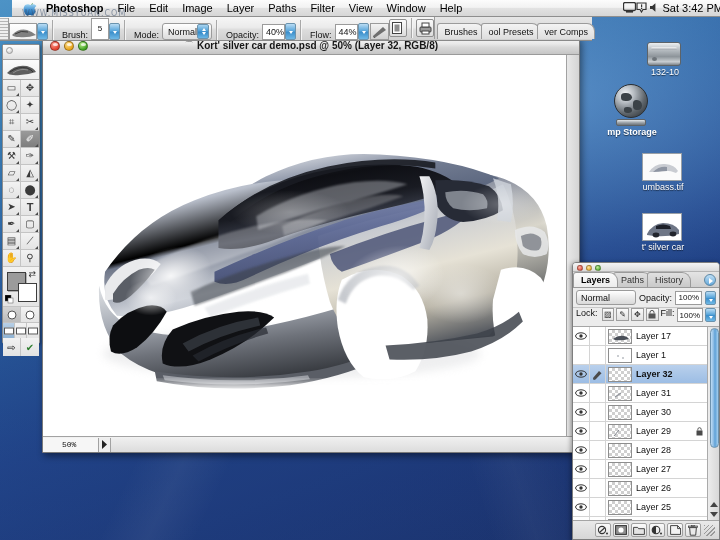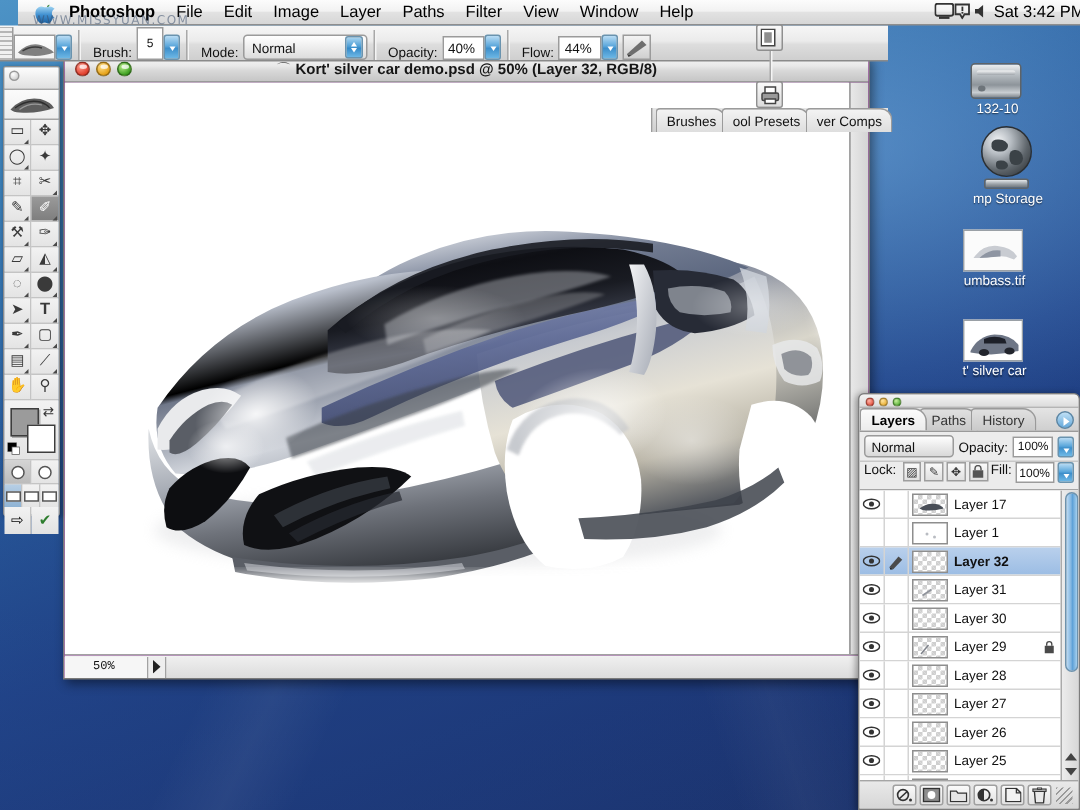--- a/index.html
+++ b/index.html
@@ -101,21 +101,21 @@
   .popup .arrows::before{content:"";position:absolute;left:3.5px;top:3px;
      border-left:2.5px solid transparent;border-right:2.5px solid transparent;border-bottom:3px solid #fff;}
   .popup .arrows::after{content:"";position:absolute;left:3.5px;bottom:3px;
      border-left:2.5px solid transparent;border-right:2.5px solid transparent;border-top:3px solid #fff;}
   .numfield{ height:16px; width:30px; border:1px solid #9b9b9b; background:#fff;
      display:flex; align-items:center; padding-left:3px; font-size:9px;}
   .brushsizebox{ width:18px; height:22px; border:1px solid #9b9b9b; background:#fff;
      font-size:8px; text-align:center; line-height:20px; flex:none;}
   .airbrush{ width:19px; height:17px; border:1px solid #9b9b9b; flex:none;
      background: linear-gradient(180deg,#f3f3f3,#cfcfcf); position:relative; overflow:hidden;}
-  #ob-right{ margin-left:auto; display:flex; align-items:center; height:24px;flex-direction:column;}
+  #ob-right{ margin-left:auto; display:flex; align-items:center; height:24px;}
   .ob-plainbtn{ width:18px;height:18px;border:1px solid #8f8f8f; border-radius:2px;
      background:linear-gradient(180deg,#fafafa,#dcdcdc); position:relative; flex:none;}
   .well{ display:flex; align-items:flex-end; height:22px; padding-left:2px;
      background:linear-gradient(180deg,#e6e6e6,#cfcfcf); border-left:1px solid #9c9c9c;}
   .welltab{ height:16px; padding:0 6px; font-size:9px; line-height:16px;
      background: linear-gradient(180deg,#f3f3f3,#dedede);
      border:1px solid #9b9b9b; border-bottom:none;
      border-radius:3px 8px 0 0; margin-right:-3px; white-space:nowrap; overflow:hidden;}
 
   
@@ -292,21 +292,21 @@
 </head>
 <body>
 
 <div id="desktop"></div>
 
 <div class="dicon" style="left:626px; top:42px;">
   <span class="glyph hd-shape"></span>
   <span class="lbl">132-10</span>
 </div>
 
-<div class="dicon" style="left:633px; top:84px;">
+<div class="dicon" style="left:593px; top:84px;font-weight:bold;">
   <span class="glyph globe-shape">
       <i style="left:6px;top:8px;width:11px;height:8px;"></i>
       <i style="left:18px;top:15px;width:9px;height:10px;"></i>
       <i style="left:9px;top:22px;width:8px;height:6px;"></i>
     </span>
   <span class="glyph globe-base"></span>
   <span class="lbl">mp Storage</span>
 </div>
 
 <div class="dicon" style="left:624px; top:153px;">

